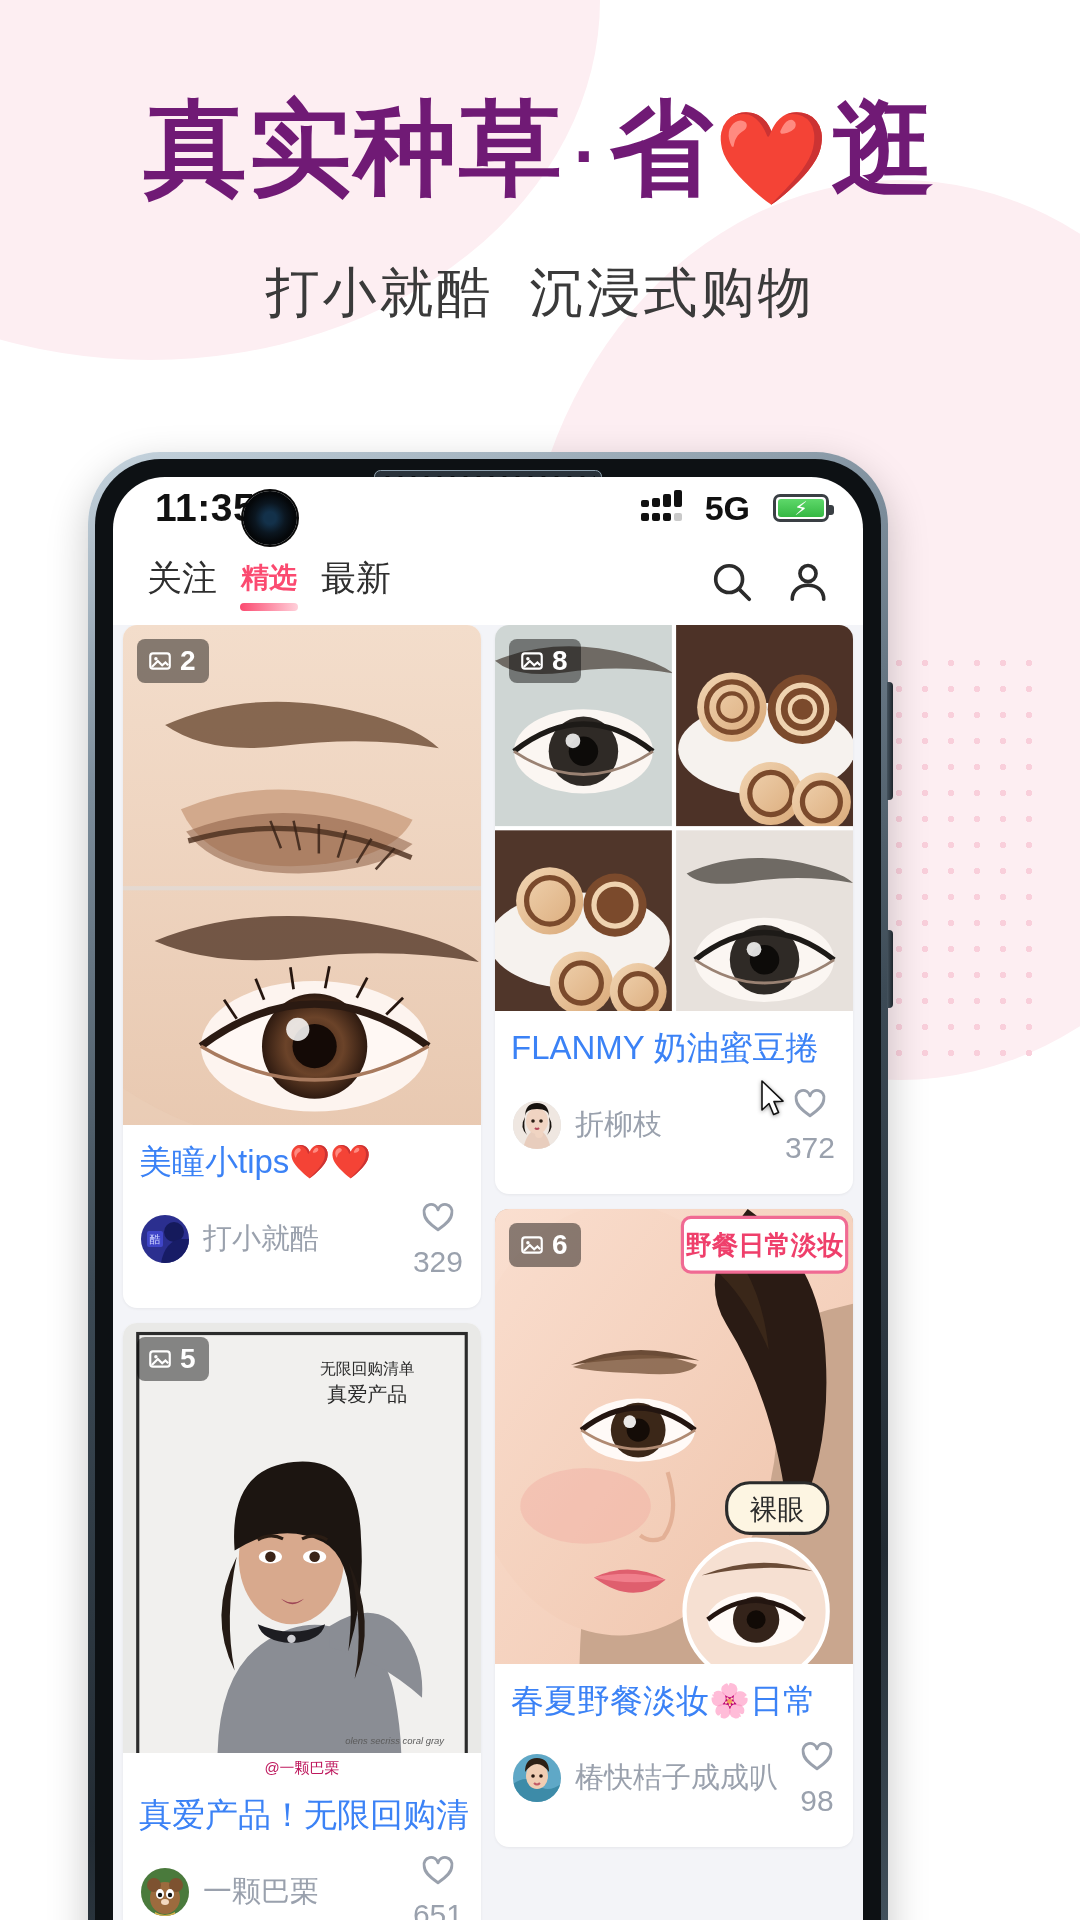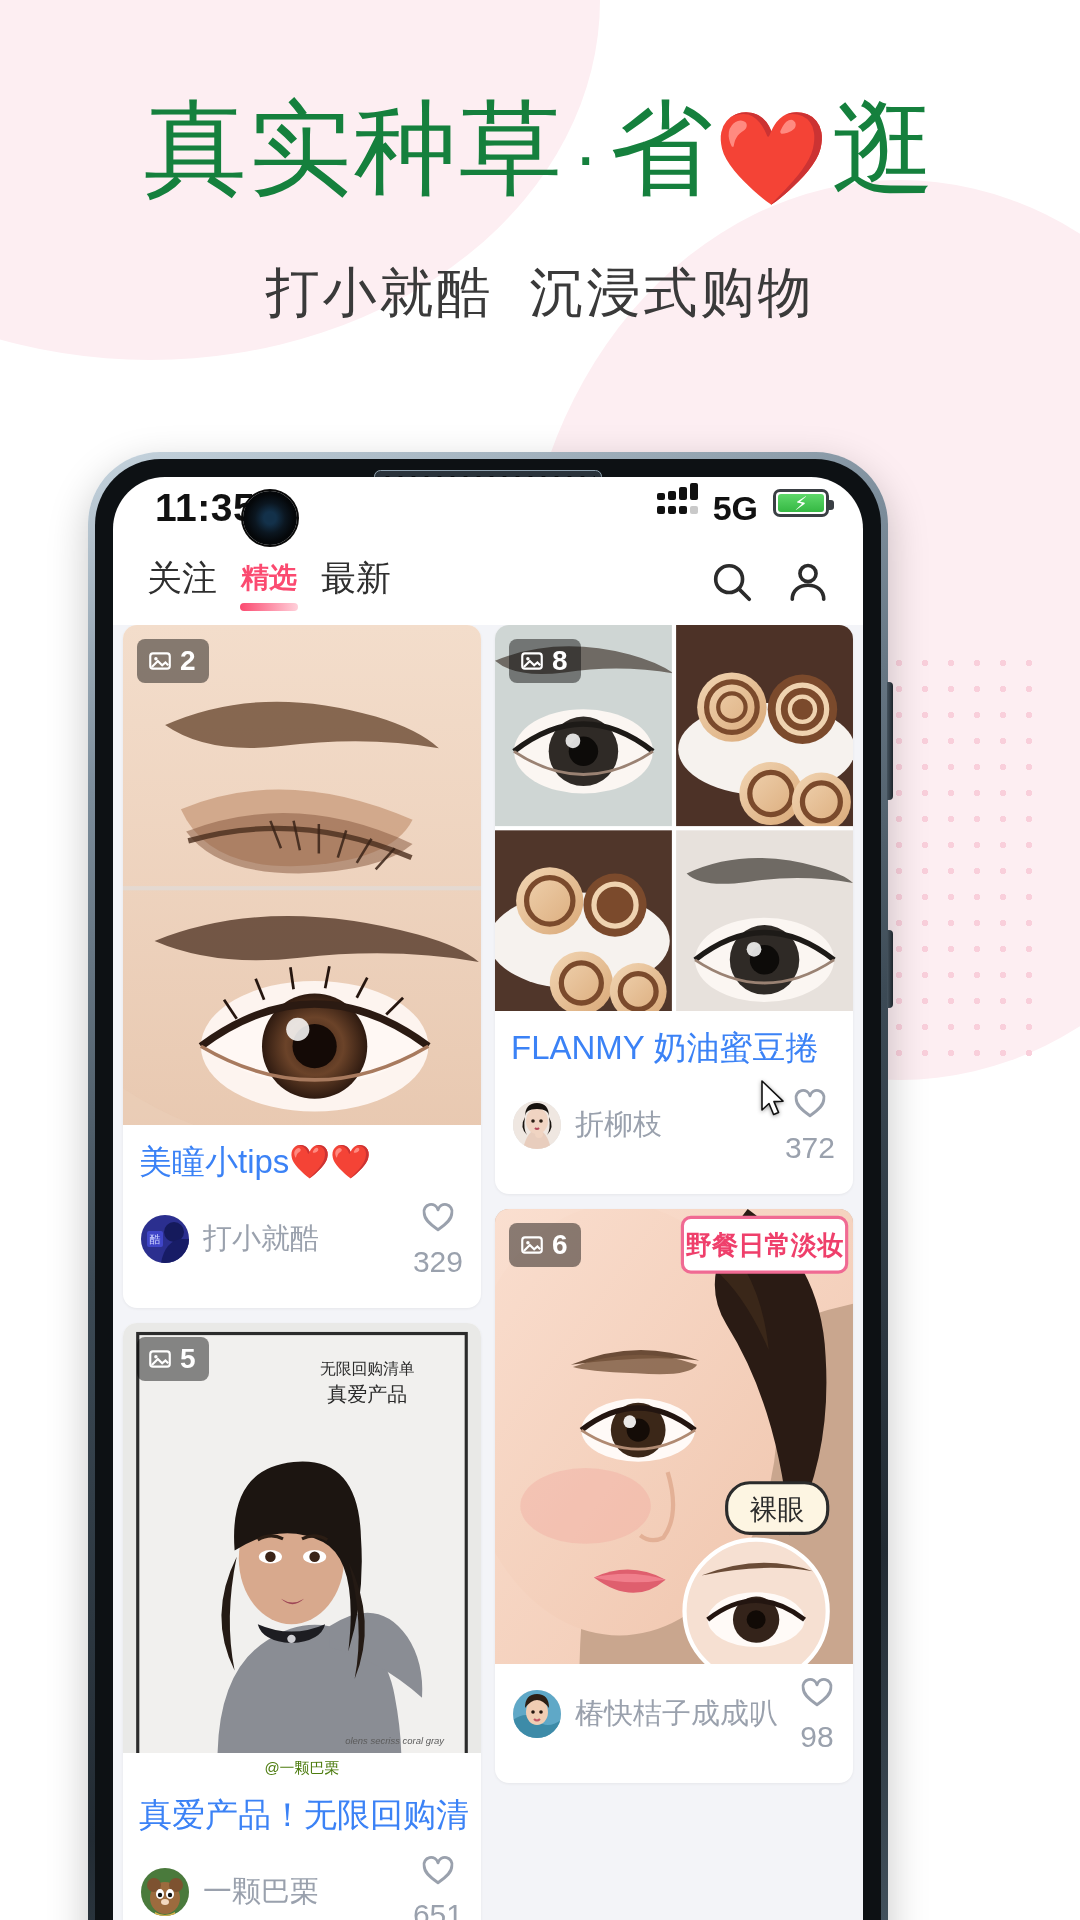--- a/index.html
+++ b/index.html
@@ -20,21 +20,21 @@
   }
   #bg-dots {
     position:absolute; right:30px; top:650px; width:190px; height:420px;
     background-image:radial-gradient(#f9cfdb 3.2px, transparent 3.4px);
     background-size:26px 26px;
   }
 
   
   .headline-wrap { position:relative; z-index:5; padding-top:92px; text-align:center; }
   #headline {
-    font-size:103px; font-weight:normal; color:#15803d; letter-spacing:2px;
+    font-size:103px; font-weight:bold; color:#701a75; letter-spacing:2px;
     line-height:1.1; white-space:nowrap;
   }
   #headline .dot { font-size:72px; vertical-align:middle; margin:0 10px; }
   #headline .heart { font-size:92px; vertical-align:-6px; }
   #subheadline {
     margin-top:48px; font-size:54px; color:#3a3a3a; letter-spacing:3px;
   }
   #subheadline .gap { display:inline-block; width:36px; }
 
   
@@ -77,21 +77,21 @@
   .side-btn.b1 { top:230px; height:118px; }
   .side-btn.b2 { top:478px; height:78px; }
 
   
   .statusbar {
     position:absolute; left:0; right:0; top:0; height:62px;
     display:flex; align-items:center; justify-content:space-between;
     padding:0 34px 0 42px; z-index:4;
   }
   #status-time { font-size:39px; font-weight:bold; color:#111; letter-spacing:.5px; }
-  .status-right { display:flex; gap:11px; }
+  .status-right { display:flex; align-items:center; gap:19px; }
   .sig-group { display:flex; flex-direction:column; gap:3px; }
   .sig-row { display:flex; align-items:flex-end; gap:3px; height:11px; }
   .sig-row .b { width:8px; background:#111; border-radius:2px; }
   .sig-row.top .b:nth-child(1){height:7px;}
   .sig-row.top .b:nth-child(2){height:9px;}
   .sig-row.top .b:nth-child(3){height:13px;}
   .sig-row.top .b:nth-child(4){height:17px;}
   .sig-row.bot .b{height:8px;}
   .sig-row.bot .b:nth-child(4){background:#c9c9c9;}
   #status-network { font-size:34px; font-weight:bold; color:#111; margin-left:4px; }
@@ -364,21 +364,21 @@
                   </svg>
                   <div class="badge">
                     <svg width="26" height="26" viewBox="0 0 24 24" fill="none" stroke="#fff" stroke-width="2">
                       <rect x="3" y="5" width="18" height="14" rx="2.5"></rect>
                         <circle cx="8.2" cy="10" r="1.6" fill="#fff" stroke="none"></circle>
                       <path d="M4.5 17.5 L10 12 l4 4 l3-2.6 l2.6 2.6"></path>
                     </svg>
                     <span>5</span>
                   </div>
                 </div>
-                <div style="text-align:center;font-size:15px;color:#4d7c0f;padding:6px 0 0">@一颗巴栗</div>
+                <div style="text-align:center;font-size:15px;color:#be185d;padding:6px 0 0">@一颗巴栗</div>
                 <div class="card-title">真爱产品！无限回购清</div>
                 <div class="card-foot">
                   <div class="avatar">
                     <svg viewBox="0 0 48 48" width="48" height="48">
                       <rect width="48" height="48" fill="#4a7a3c"></rect>
                       <ellipse cx="24" cy="30" rx="15" ry="16" fill="#9c6b3e"></ellipse>
                       <circle cx="13" cy="17" r="7" fill="#7d5230"></circle>
                         <circle cx="35" cy="17" r="7" fill="#7d5230"></circle>
                       <ellipse cx="19" cy="26" rx="4" ry="5" fill="#fff"></ellipse>
                         <ellipse cx="29" cy="26" rx="4" ry="5" fill="#fff"></ellipse>
@@ -538,20 +538,21 @@
                   </svg>
                   <div class="badge">
                     <svg width="26" height="26" viewBox="0 0 24 24" fill="none" stroke="#fff" stroke-width="2">
                       <rect x="3" y="5" width="18" height="14" rx="2.5"></rect>
                         <circle cx="8.2" cy="10" r="1.6" fill="#fff" stroke="none"></circle>
                       <path d="M4.5 17.5 L10 12 l4 4 l3-2.6 l2.6 2.6"></path>
                     </svg>
                     <span>6</span>
                   </div>
                 </div>
+                <div class="card-title">春夏野餐淡妆🌸日常</div>
                 <div class="card-foot">
                   <div class="avatar">
                     <svg viewBox="0 0 48 48" width="48" height="48">
                       <rect width="48" height="48" fill="#5fa8c7"></rect>
                       <path d="M0 30 q14 -10 24 0 q10 10 24 0 v18 h-48z" fill="#3d8ba8"></path>
                       <ellipse cx="24" cy="22" rx="11" ry="13" fill="#f0cdb3"></ellipse>
                       <path d="M12 18 q0 -14 12 -14 q12 0 12 14 q-6 -8 -12 -8 q-6 0 -12 8z" fill="#2d1f14"></path>
                       <circle cx="20" cy="22" r="1.8" fill="#23160e"></circle>
                         <circle cx="28" cy="22" r="1.8" fill="#23160e"></circle>
                       <path d="M21 29 q3 3 6 0" stroke="#c25a67" stroke-width="2" fill="none"></path>

